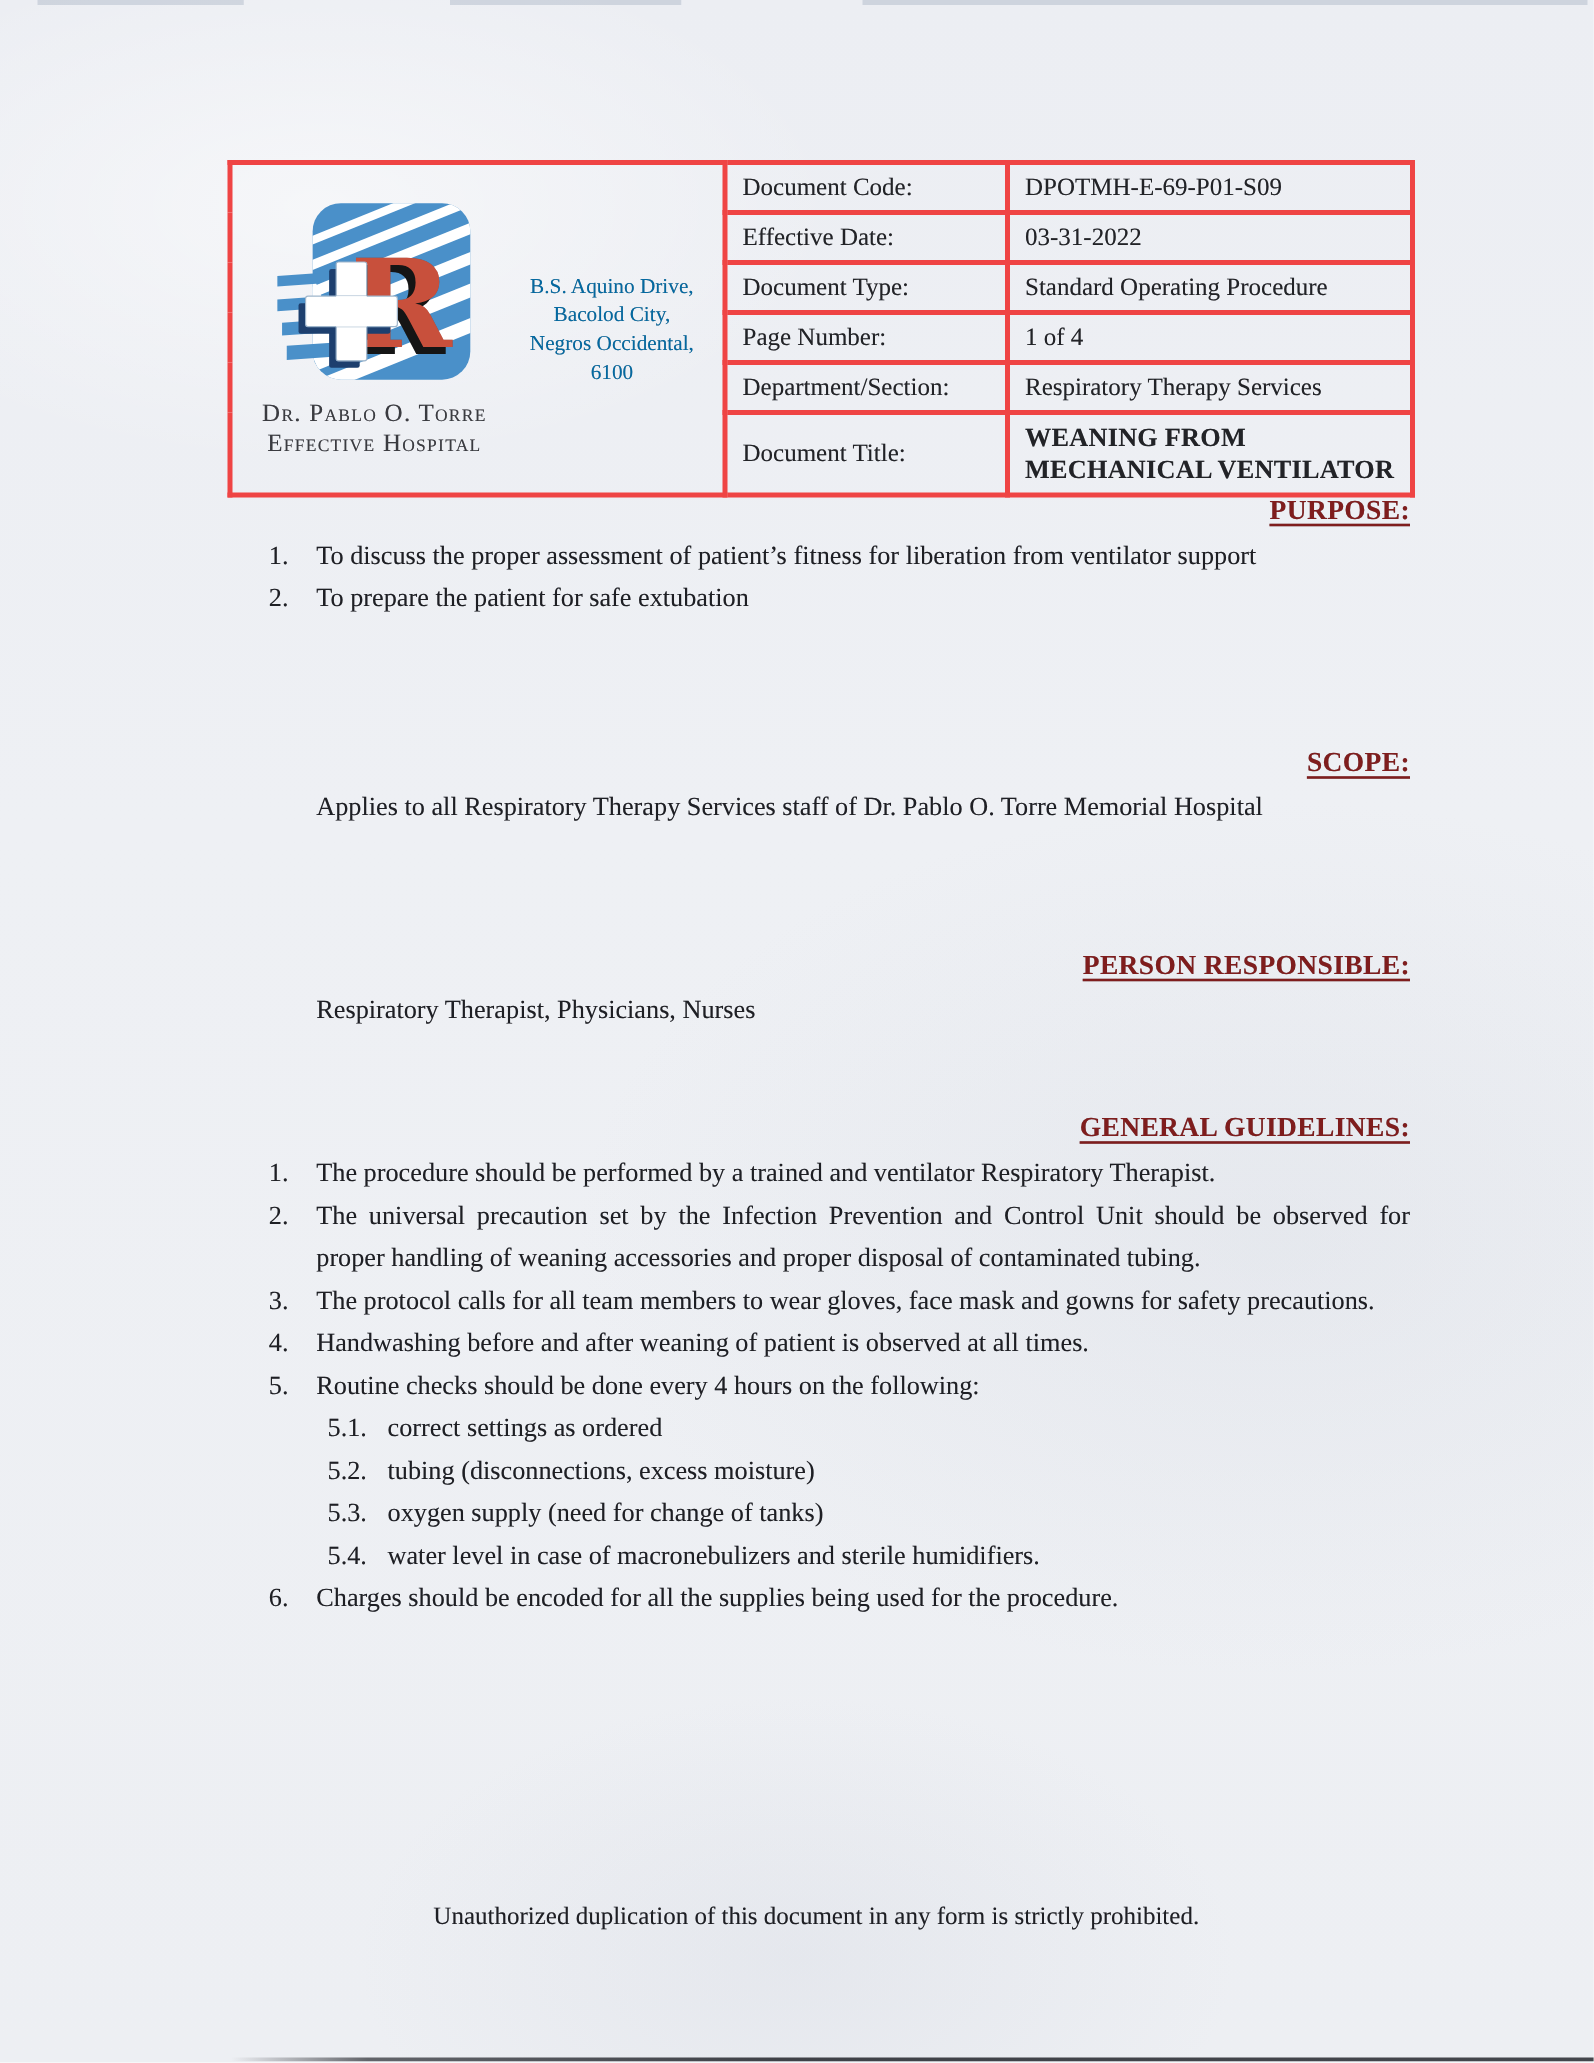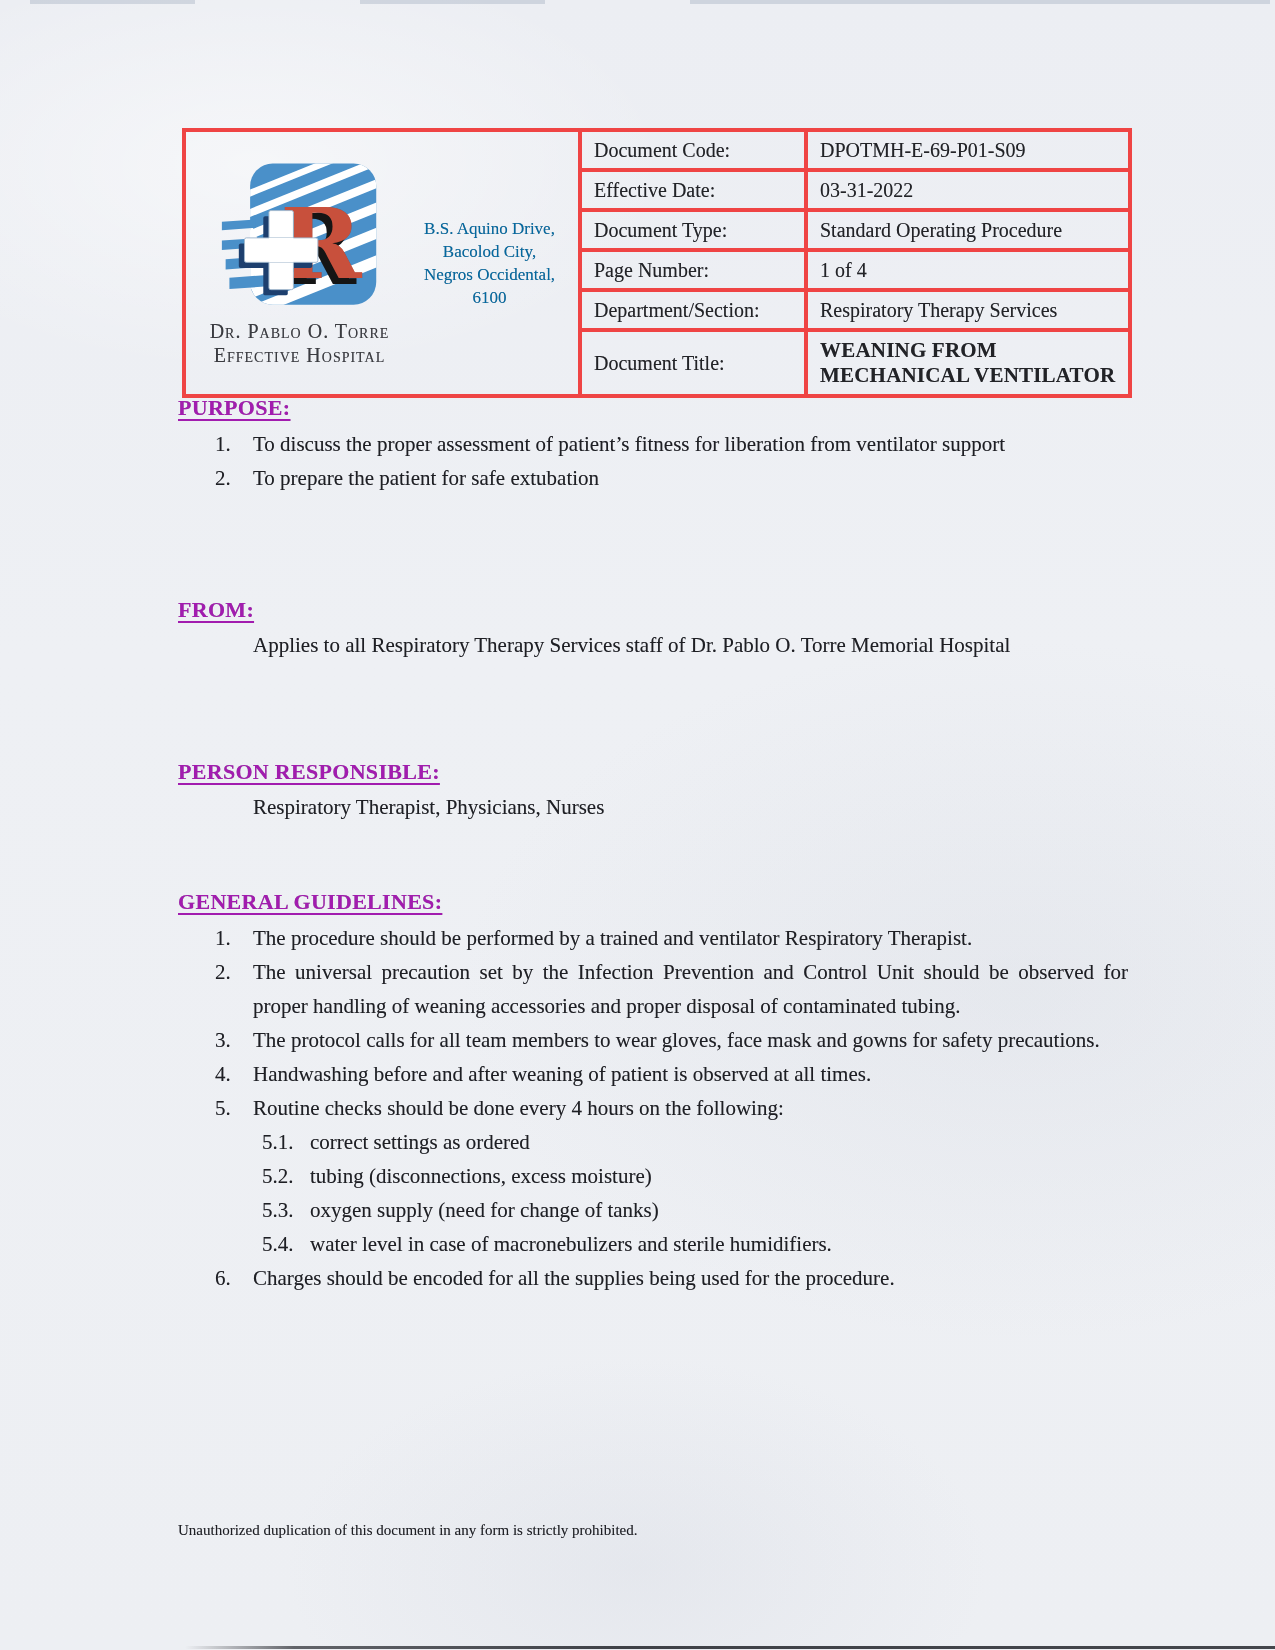--- a/index.html
+++ b/index.html
@@ -53,35 +53,35 @@
   .address-block{
     flex:1; text-align:center; font-size:17px; line-height:23px; color:#0369a1;
   }
   .address-block span{ display:block; }
 
   
   .sec{ position:absolute; left:178px; width:950px; font-size:21px; line-height:34px; }
   .sec-heading{
     font-weight:bold; font-size:22px; line-height:36px;
     text-decoration:underline; text-decoration-thickness:2px; text-underline-offset:4px;
-    letter-spacing:.3px; color:#a21caf;
+    letter-spacing:.3px; color:#7f1d1d;text-align:right;
   }
   .olist{ padding-left:37px; margin-top:1px; }
   .li{ display:flex; }
   .li .num{ flex:0 0 38px; }
   .li .txt{ flex:1; text-align:justify; }
   .sublist{ padding-left:47px; }
   .sublist .li .num{ flex:0 0 48px; }
   .sublist .li .txt{ text-align:left; }
   .indent-para{ text-align:justify; text-indent:75px; }
   .indent-line{ padding-left:75px; }
 
   .footer-note{
     position:absolute; left:178px; width:950px; top:1522px;
-    font-size:15px; text-align:left; color:#1e1f24;
+    font-size:20px; text-align:center; color:#1e1f24;
   }
 
   
   .sec, .hdr-table, .footer-note, .hospital-name, .address-block { text-shadow:0 0 .4px rgba(20,20,30,.35); }
 </style>
 </head>
 <body>
 
 <div class="page">
 
@@ -185,21 +185,21 @@
         <div class="txt">To discuss the proper assessment of patient’s fitness for liberation from ventilator support</div>
       </div>
       <div class="li">
         <span class="num">2.</span>
         <div class="txt">To prepare the patient for safe extubation</div>
       </div>
     </div>
   </div>
 
   <div class="sec" style="top:592px;">
-    <div class="sec-heading">FROM:</div>
+    <div class="sec-heading">SCOPE:</div>
     <div class="indent-para">Applies to all Respiratory Therapy Services staff of Dr. Pablo O. Torre Memorial Hospital</div>
   </div>
 
   <div class="sec" style="top:754px;">
     <div class="sec-heading">PERSON RESPONSIBLE:</div>
     <div class="indent-line">Respiratory Therapist, Physicians, Nurses</div>
   </div>
 
   <div class="sec" style="top:884px;">
     <div class="sec-heading">GENERAL GUIDELINES:</div>

